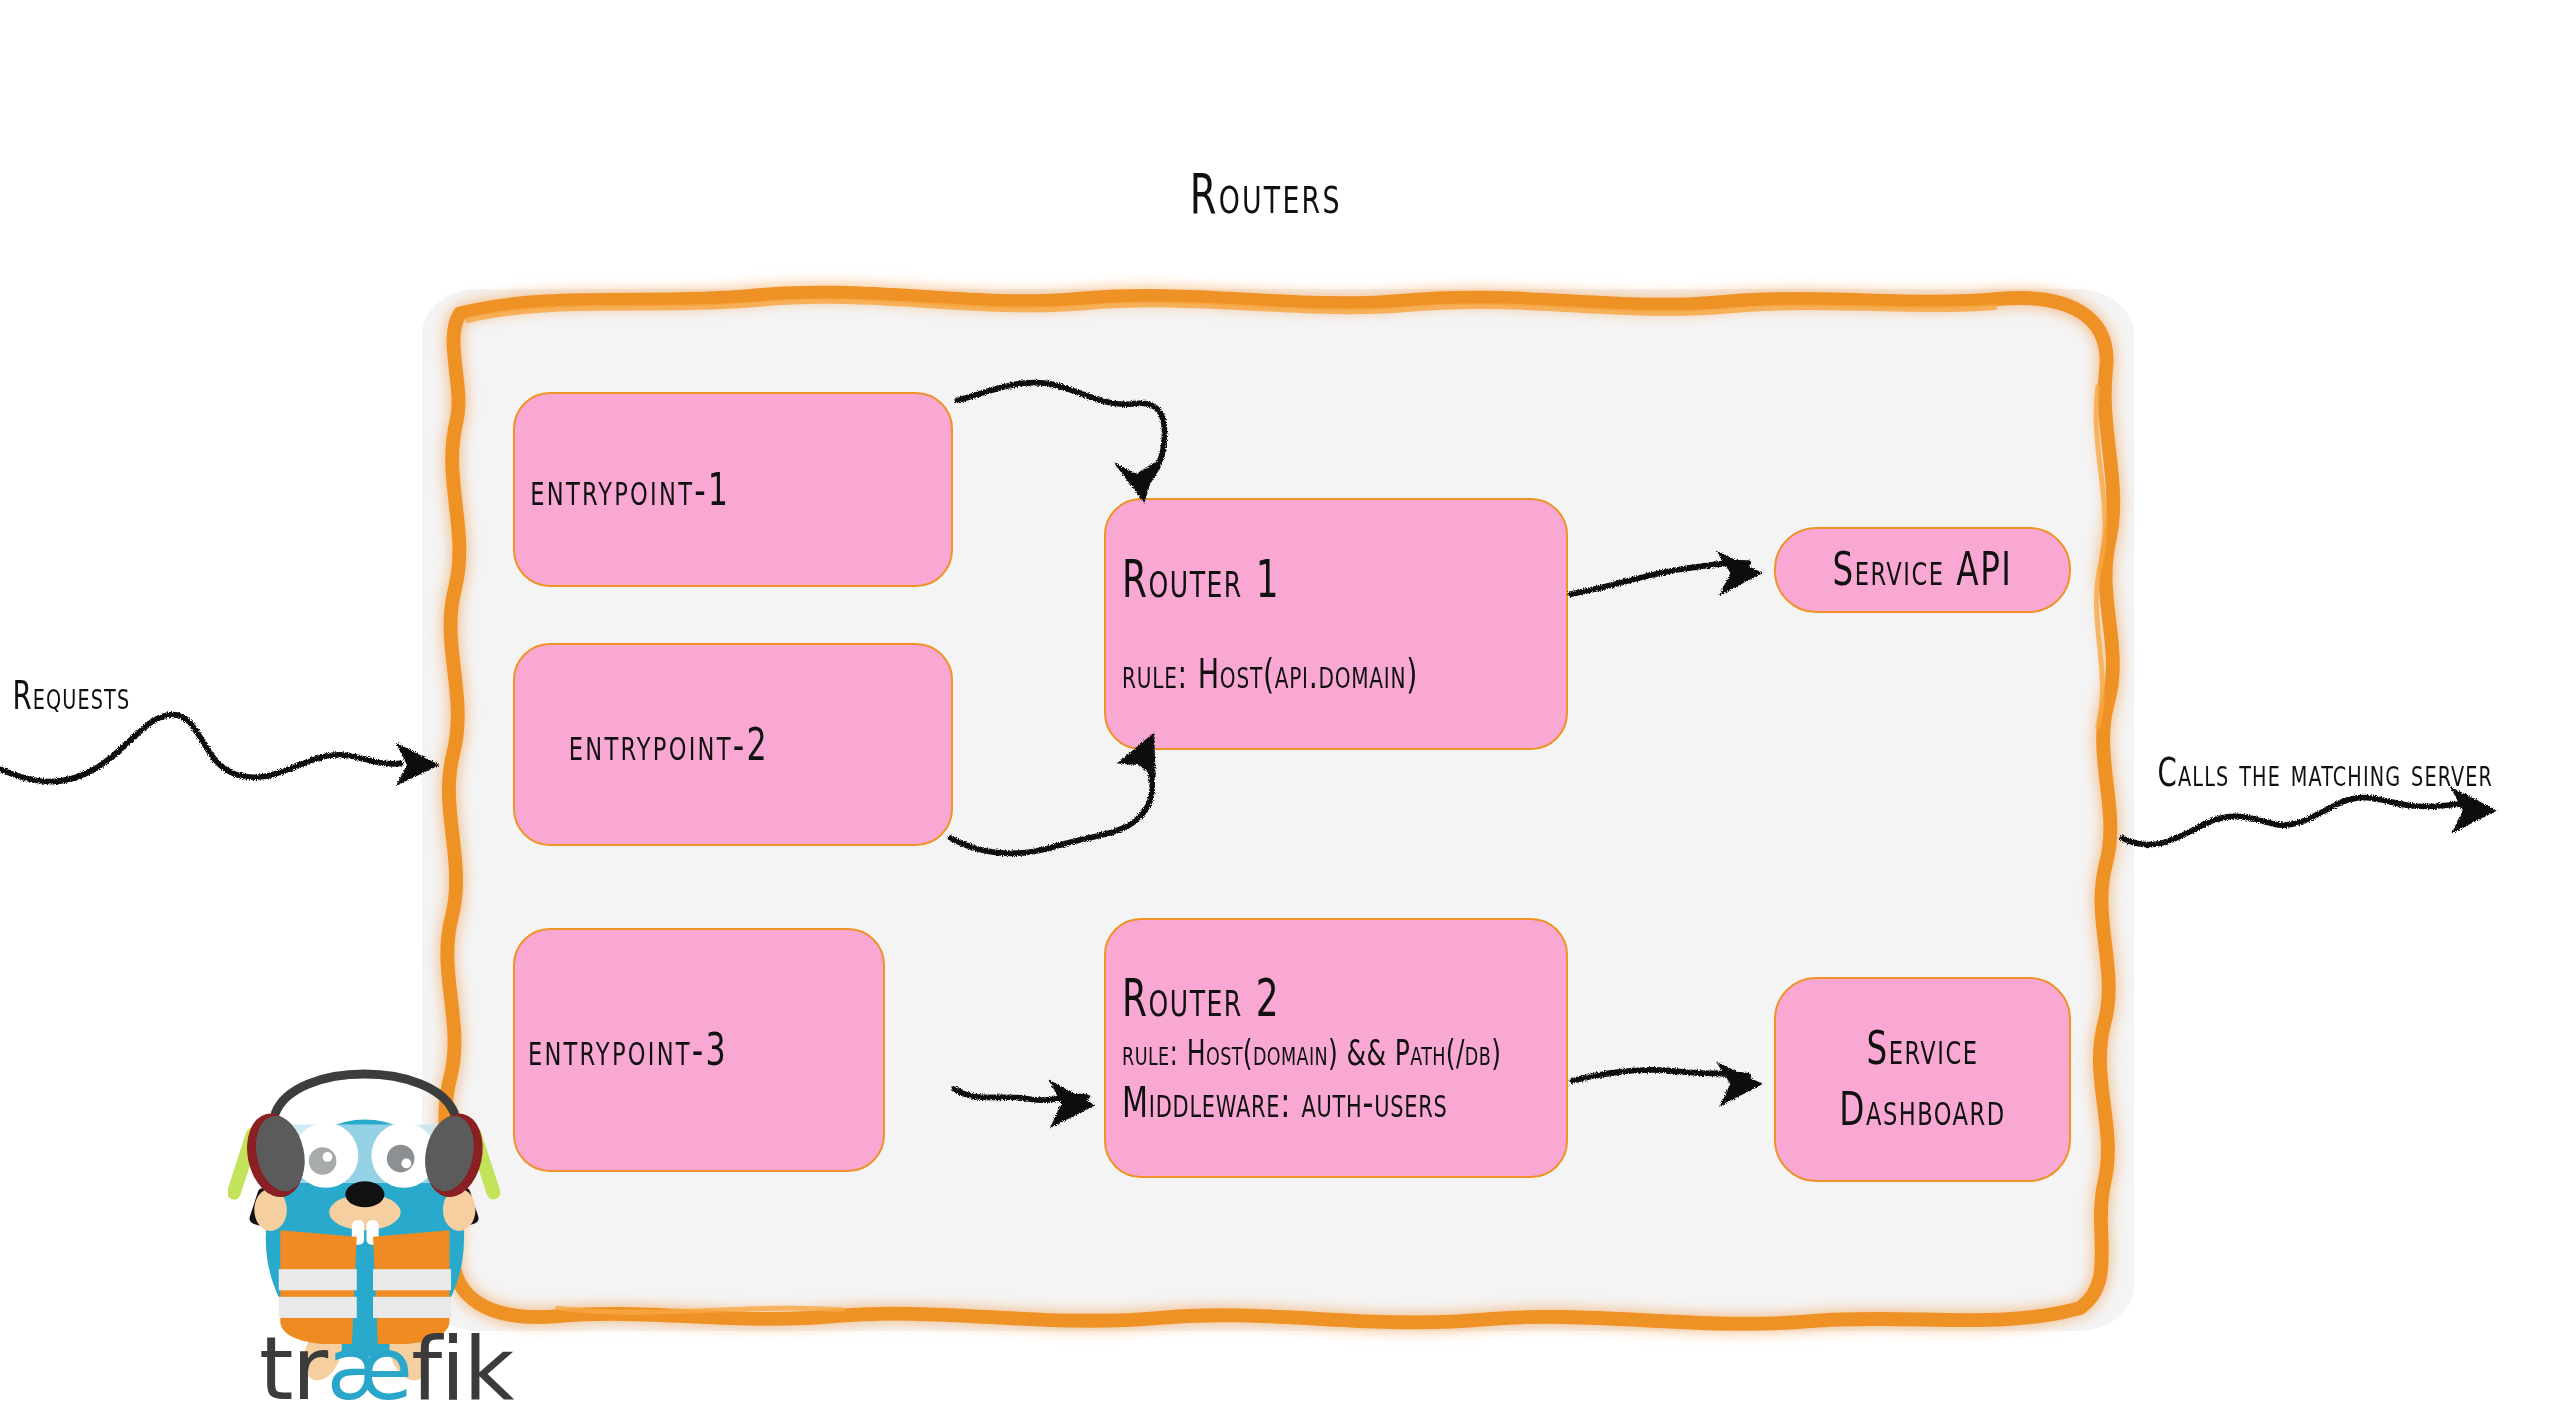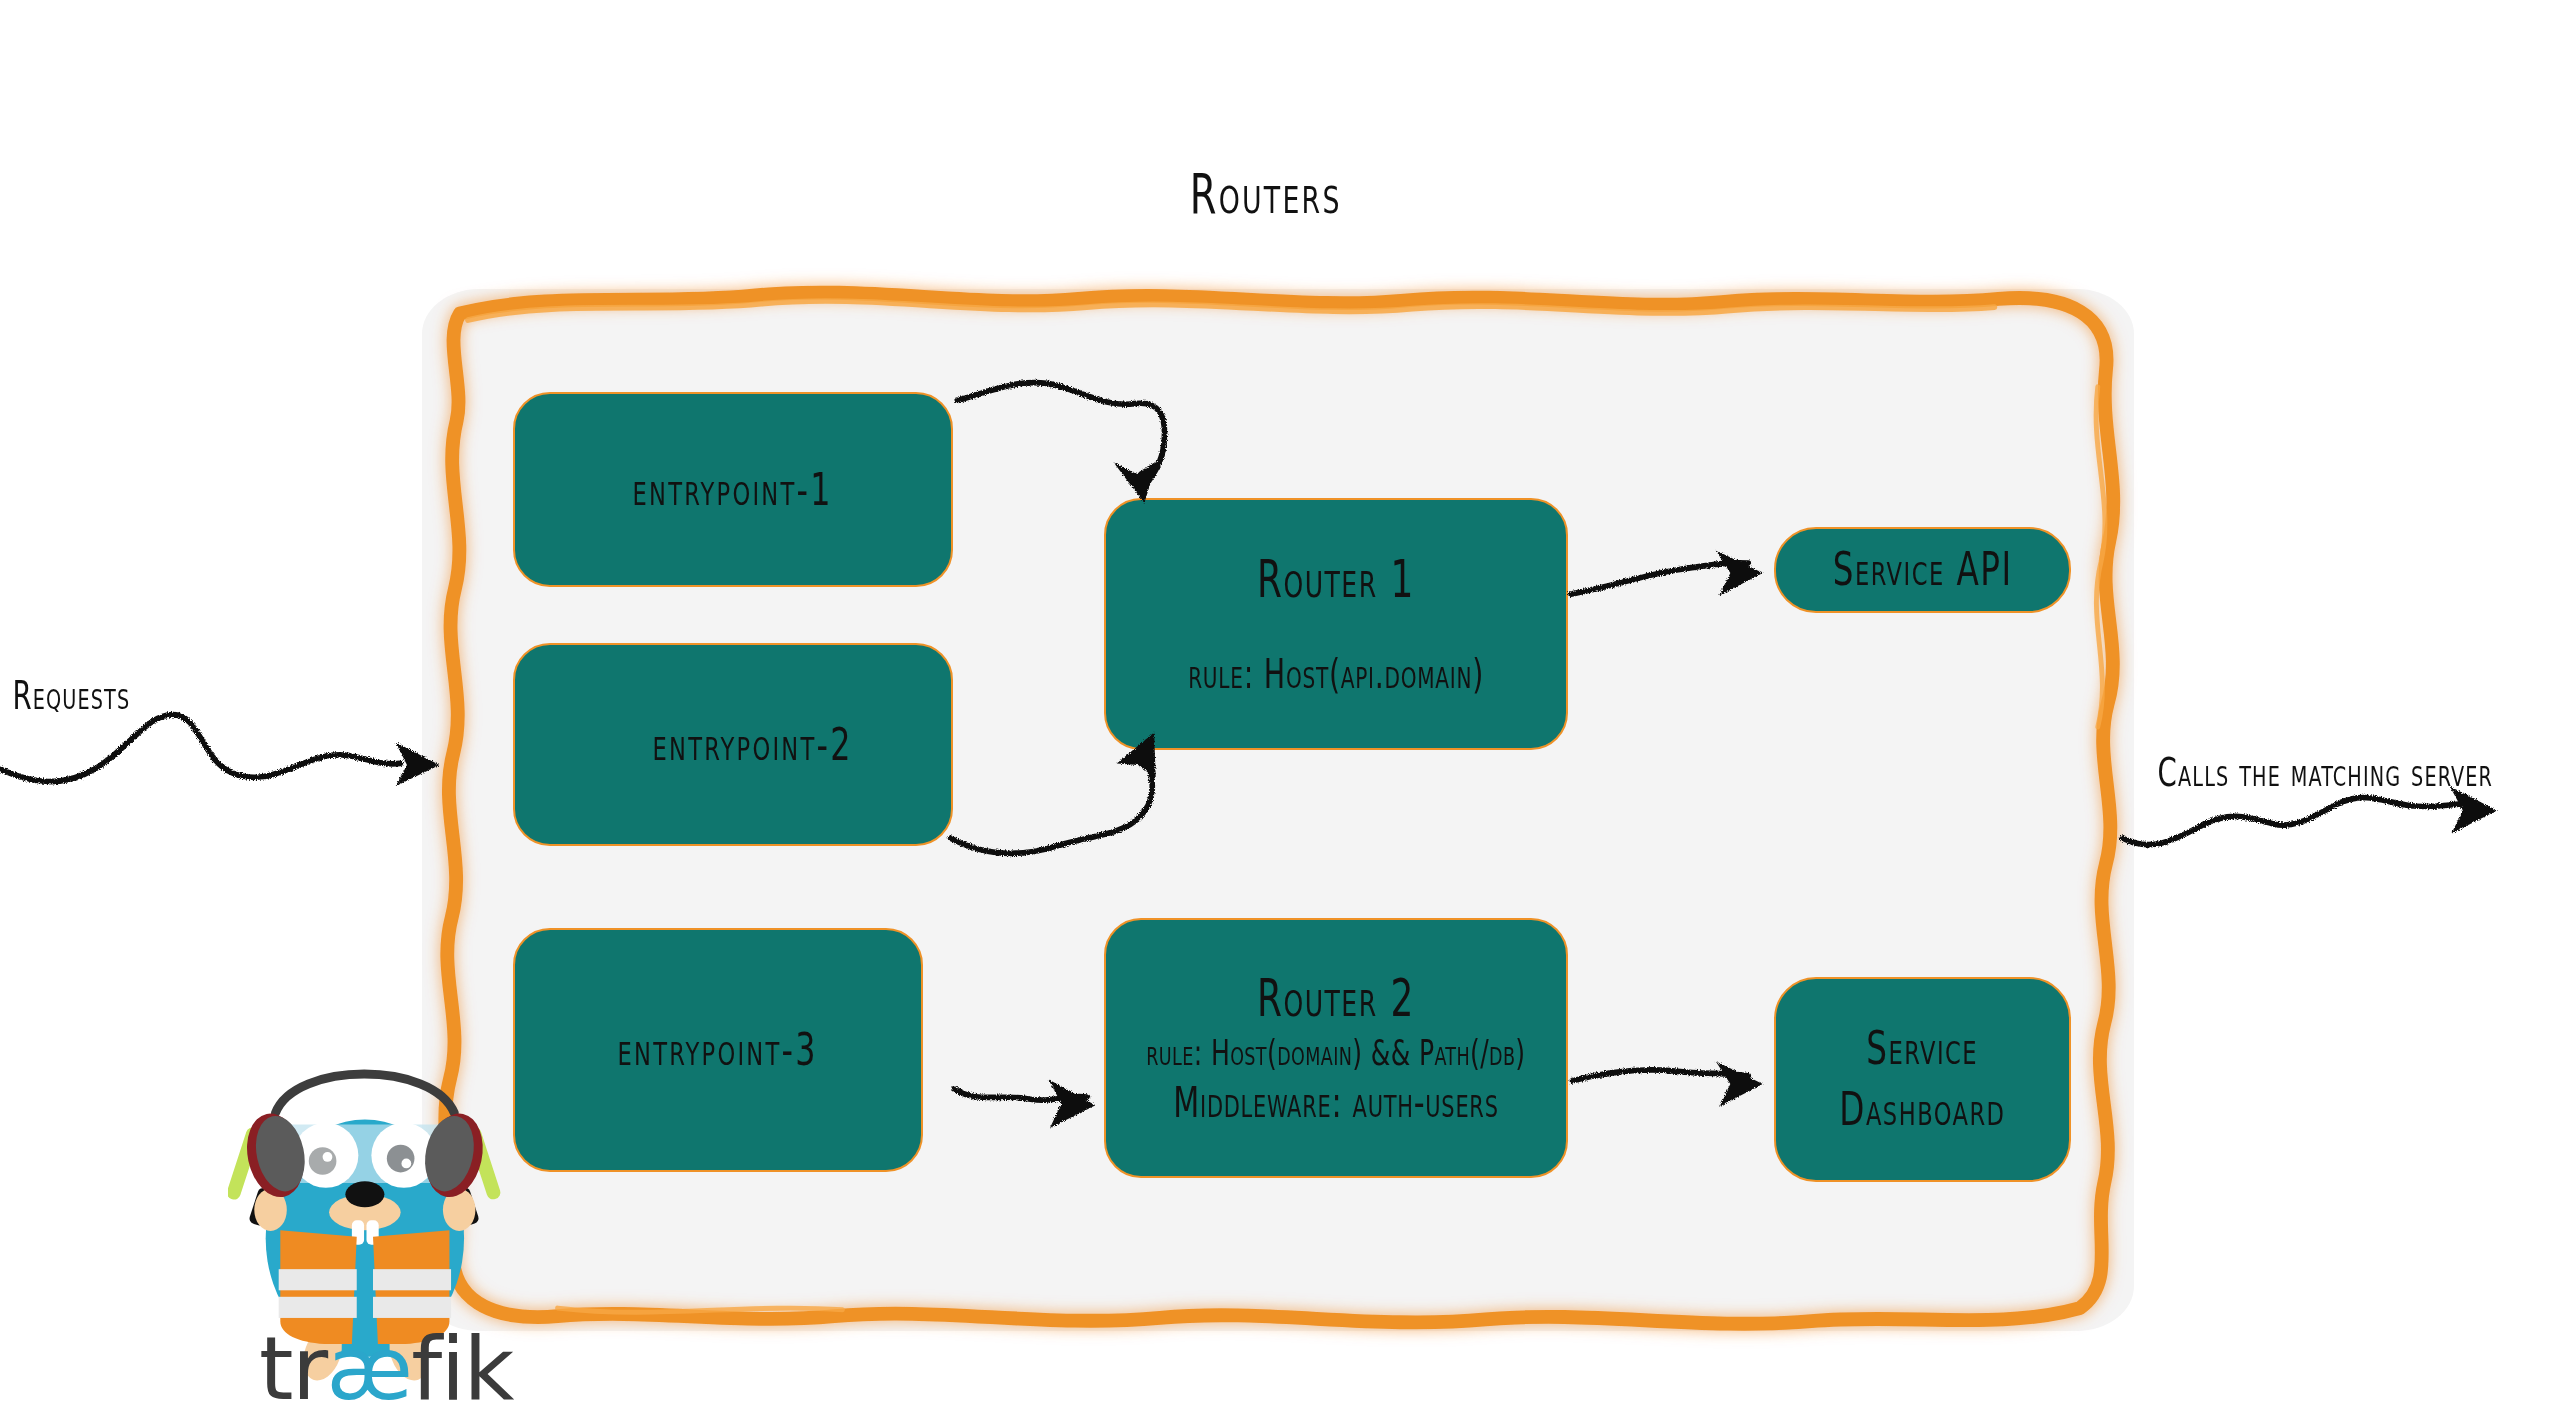--- a/index.html
+++ b/index.html
@@ -28,25 +28,25 @@
   }
   #routers-container .fill{
     position:absolute;inset:8.1px 11.4px 8.1px 11.4px;
     background:#f4f4f4;
     border-radius:57px/45px;
   }
   #routers-container svg{position:absolute;inset:0;width:100%;height:100%;overflow:visible;}
 
   
   .box{
-    background:#0f766e;
+    background:#f9a8d4;
     border:2.4px solid #ef9227;
     box-sizing:border-box;
     display:flex;flex-direction:column;
-    align-items:center;justify-content:center;
+    justify-content:center;
   }
   .box.ep{border-radius:37px;}
   .box.router{border-radius:37px;}
   .box.service{border-radius:42px;}
 
   .ep-label{font-size:38px;letter-spacing:2.4px;}
   .router-title{font-size:43px;letter-spacing:1.6px;}
   .router-rule{font-size:34px;letter-spacing:0.8px;}
   .router-rule-sm{font-size:30px;letter-spacing:0.4px;}
   .router-mw{font-size:36px;letter-spacing:0.8px;}
@@ -104,21 +104,21 @@
   </div>
 
   <div class="abs box ep" style="left:513px;top:392px;width:440px;height:195px;">
     <span class="hand ep-label">entrypoint-1</span>
   </div>
 
   <div class="abs box ep" style="left:513px;top:643px;width:440px;height:203px;padding-left:40px;">
     <span class="hand ep-label">entrypoint-2</span>
   </div>
 
-  <div class="abs box ep" style="left:513px;top:928px;width:410px;height:244px;">
+  <div class="abs box ep" style="left:513px;top:928px;width:372px;height:244px;">
     <span class="hand ep-label">entrypoint-3</span>
   </div>
 
   <div class="abs box router" style="left:1104px;top:498px;width:464px;height:252px;gap:50px;">
     <span class="hand router-title">Router 1</span>
     <span class="hand router-rule">rule: Host(api.domain)</span>
   </div>
 
   <div class="abs box router" style="left:1104px;top:918px;width:464px;height:260px;gap:12px;">
     <span class="hand router-title">Router 2</span>

